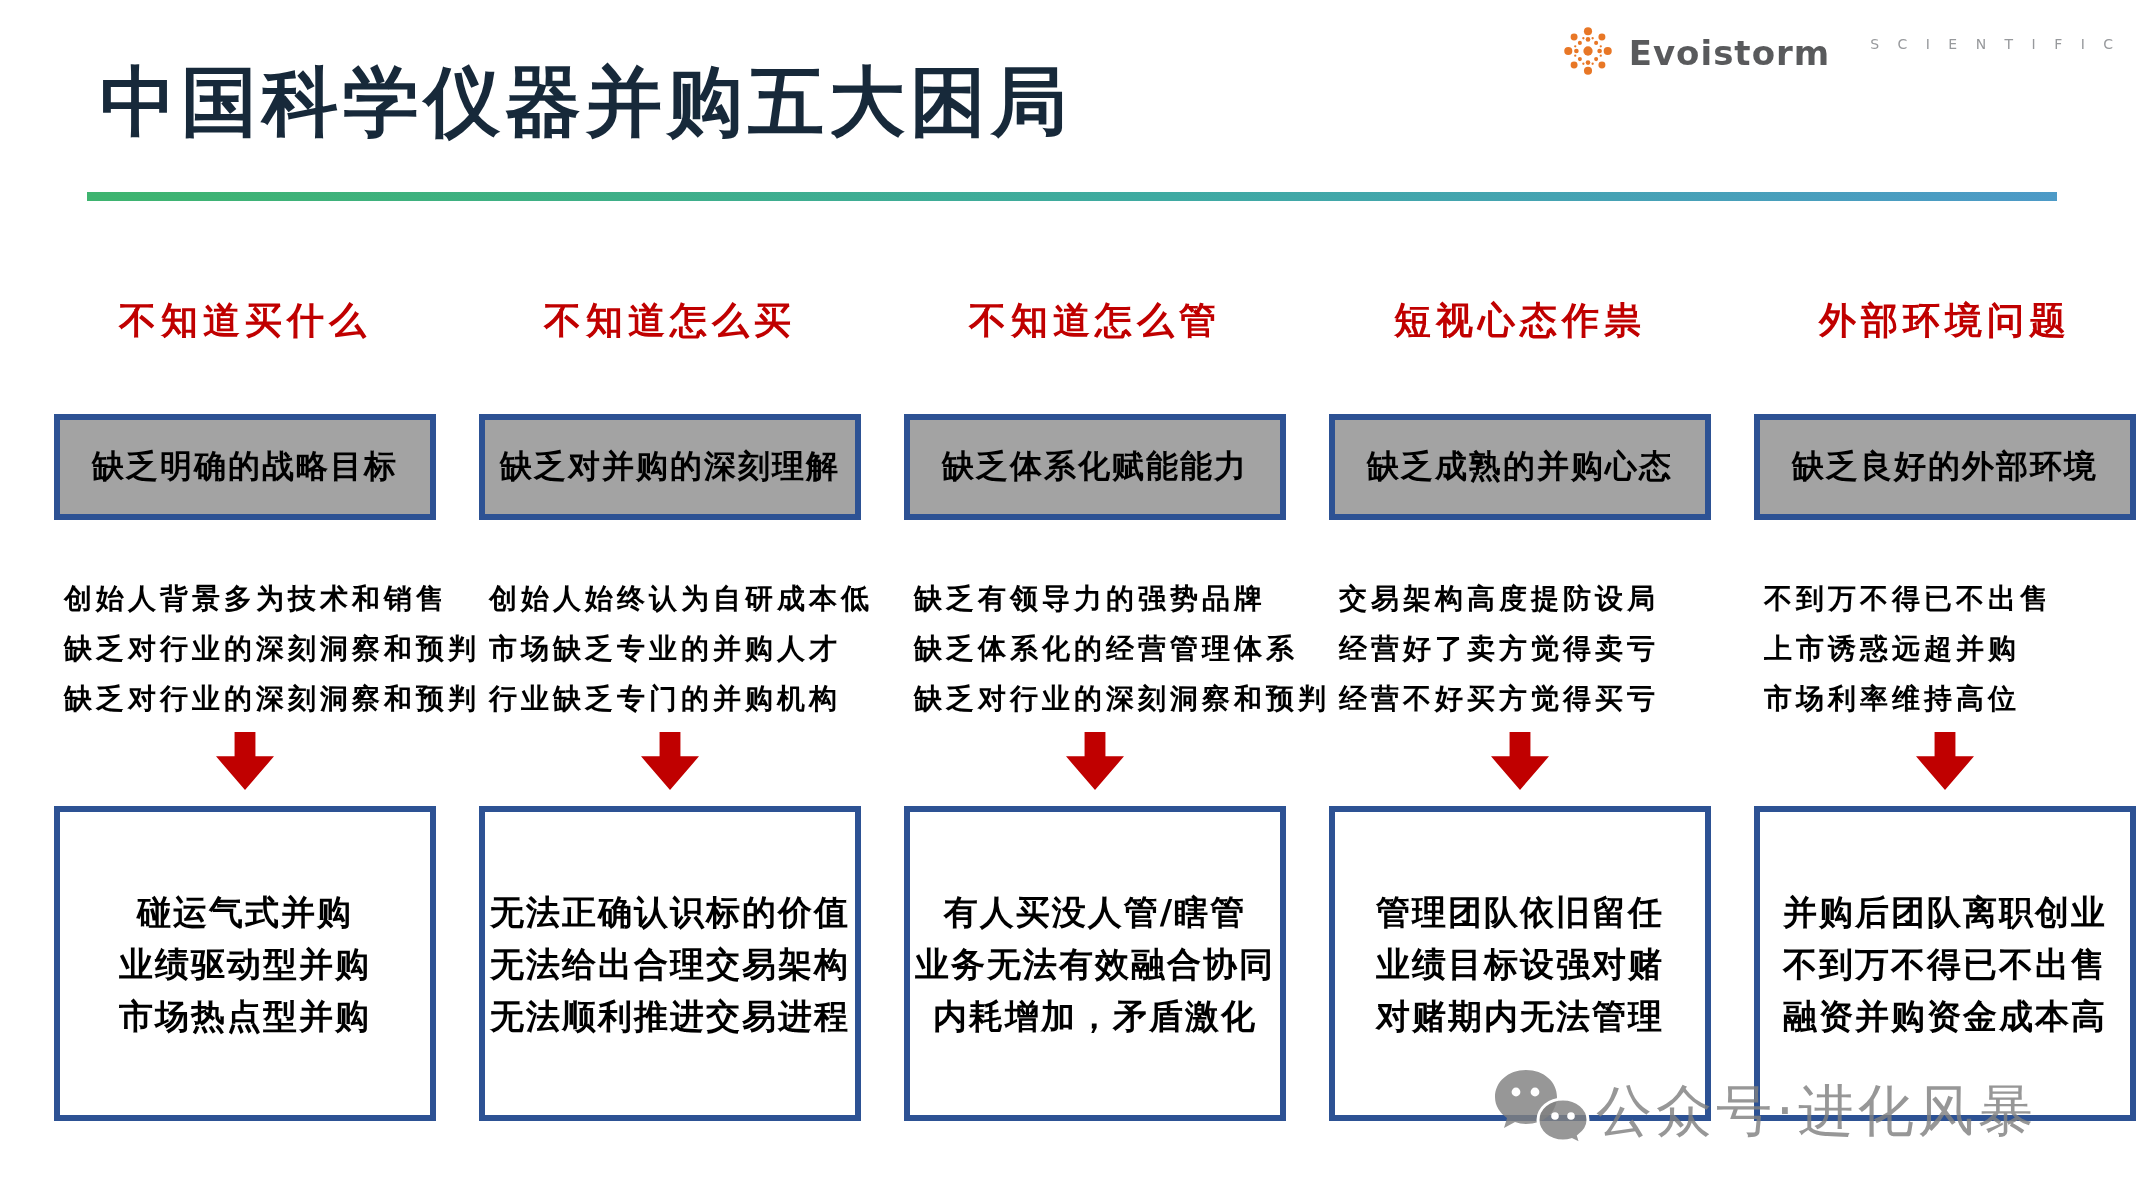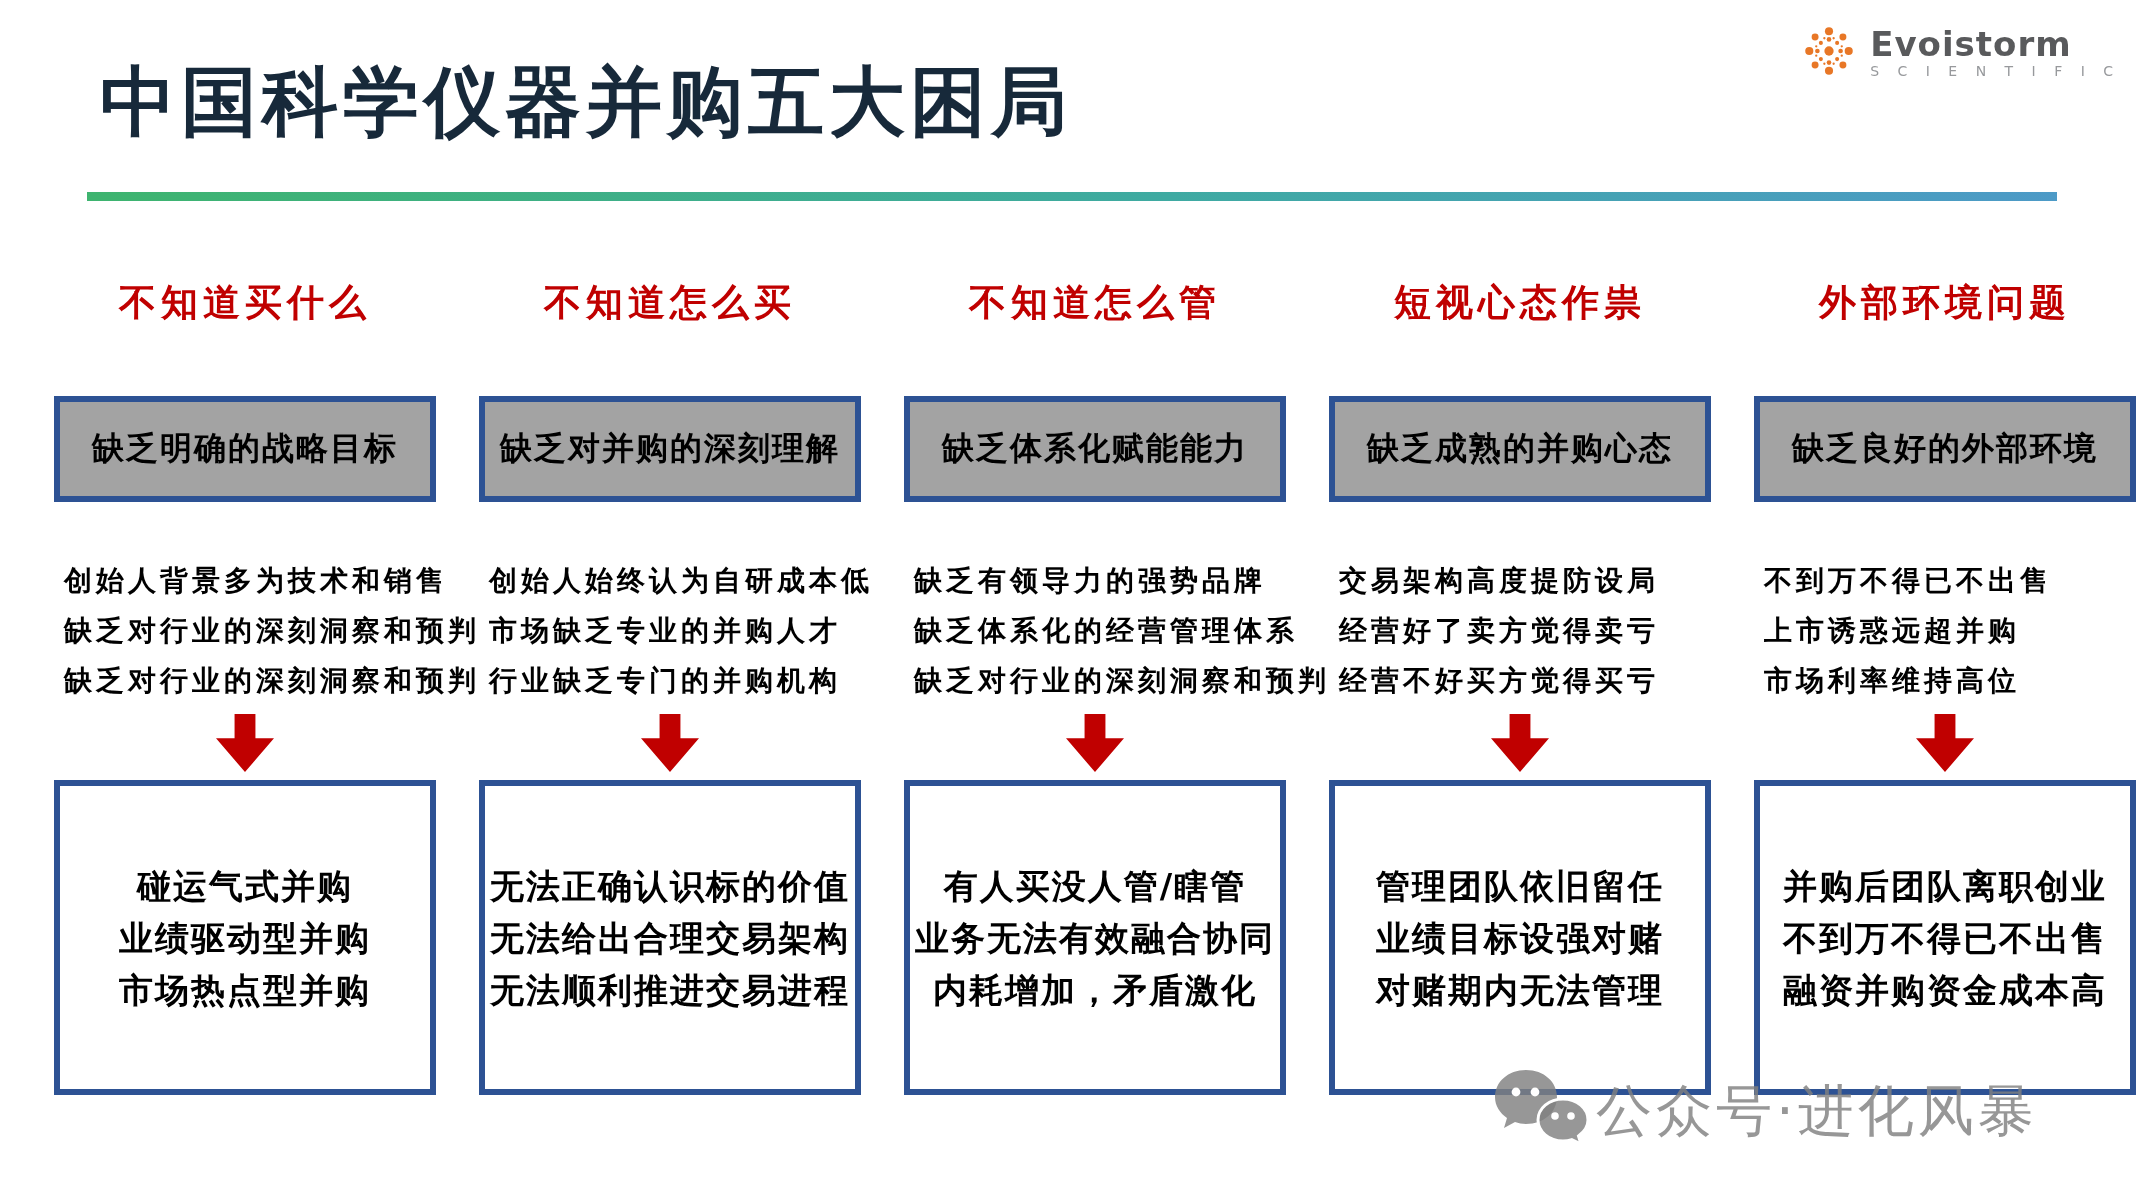--- a/index.html
+++ b/index.html
@@ -22,31 +22,31 @@
     position:absolute; left:87px; top:192px;
     width:1970px; height:9px;
     background:linear-gradient(90deg,#3eb46f 0%,#3faaa2 55%,#4d9ac7 100%);
   }
 
   
   .logo {
     position:absolute; top:22px; right:34px;
     display:flex; align-items:center; gap:12px;
   }
-  .logo-text { display:flex; flex-direction:column; }
+  .logo-text { display:flex; flex-direction:row;gap:40px; }
   .logo-name {
     font-size:34px; font-weight:600; color:#595a5c; letter-spacing:1px; line-height:36px;
   }
   .logo-sub {
     font-size:14px; color:#97999c; letter-spacing:7px; line-height:18px;
   }
 
   
   .columns {
-    position:absolute; left:54px; top:272px; width:2082px;
+    position:absolute; left:54px; top:290px; width:2082px;
     display:flex; gap:43px;
   }
   .column { width:382px; display:flex; flex-direction:column; align-items:center; }
 
   .col-header {
     margin-top:6px; height:44px;
     font-size:37px; font-weight:bold; color:#c00000;
     letter-spacing:5px; text-align:center; white-space:nowrap;
     font-family:"DejaVu Serif","Liberation Serif",serif;
   }
@@ -67,21 +67,21 @@
     letter-spacing:4px; white-space:nowrap;
     padding-left:10px;
     font-family:"DejaVu Serif","Liberation Serif",serif;
   }
   .down-arrow {
     margin-top:8px; width:58px; height:58px;
     background:#c00000;
     clip-path:polygon(32% 0, 68% 0, 68% 42%, 100% 42%, 50% 100%, 0% 42%, 32% 42%);
   }
   .consequence-box {
-    margin-top:8px; width:382px; height:315px;
+    margin-top:16px; width:382px; height:315px;
     border:6px solid #2d5294; background:#ffffff;
     display:flex; flex-direction:column; align-items:center; justify-content:center;
   }
   .consequence-line {
     font-size:34px; font-weight:bold; color:#000;
     line-height:52px; letter-spacing:2px; text-align:center; white-space:nowrap;
     font-family:"DejaVu Serif","Liberation Serif",serif;
   }
 
   

